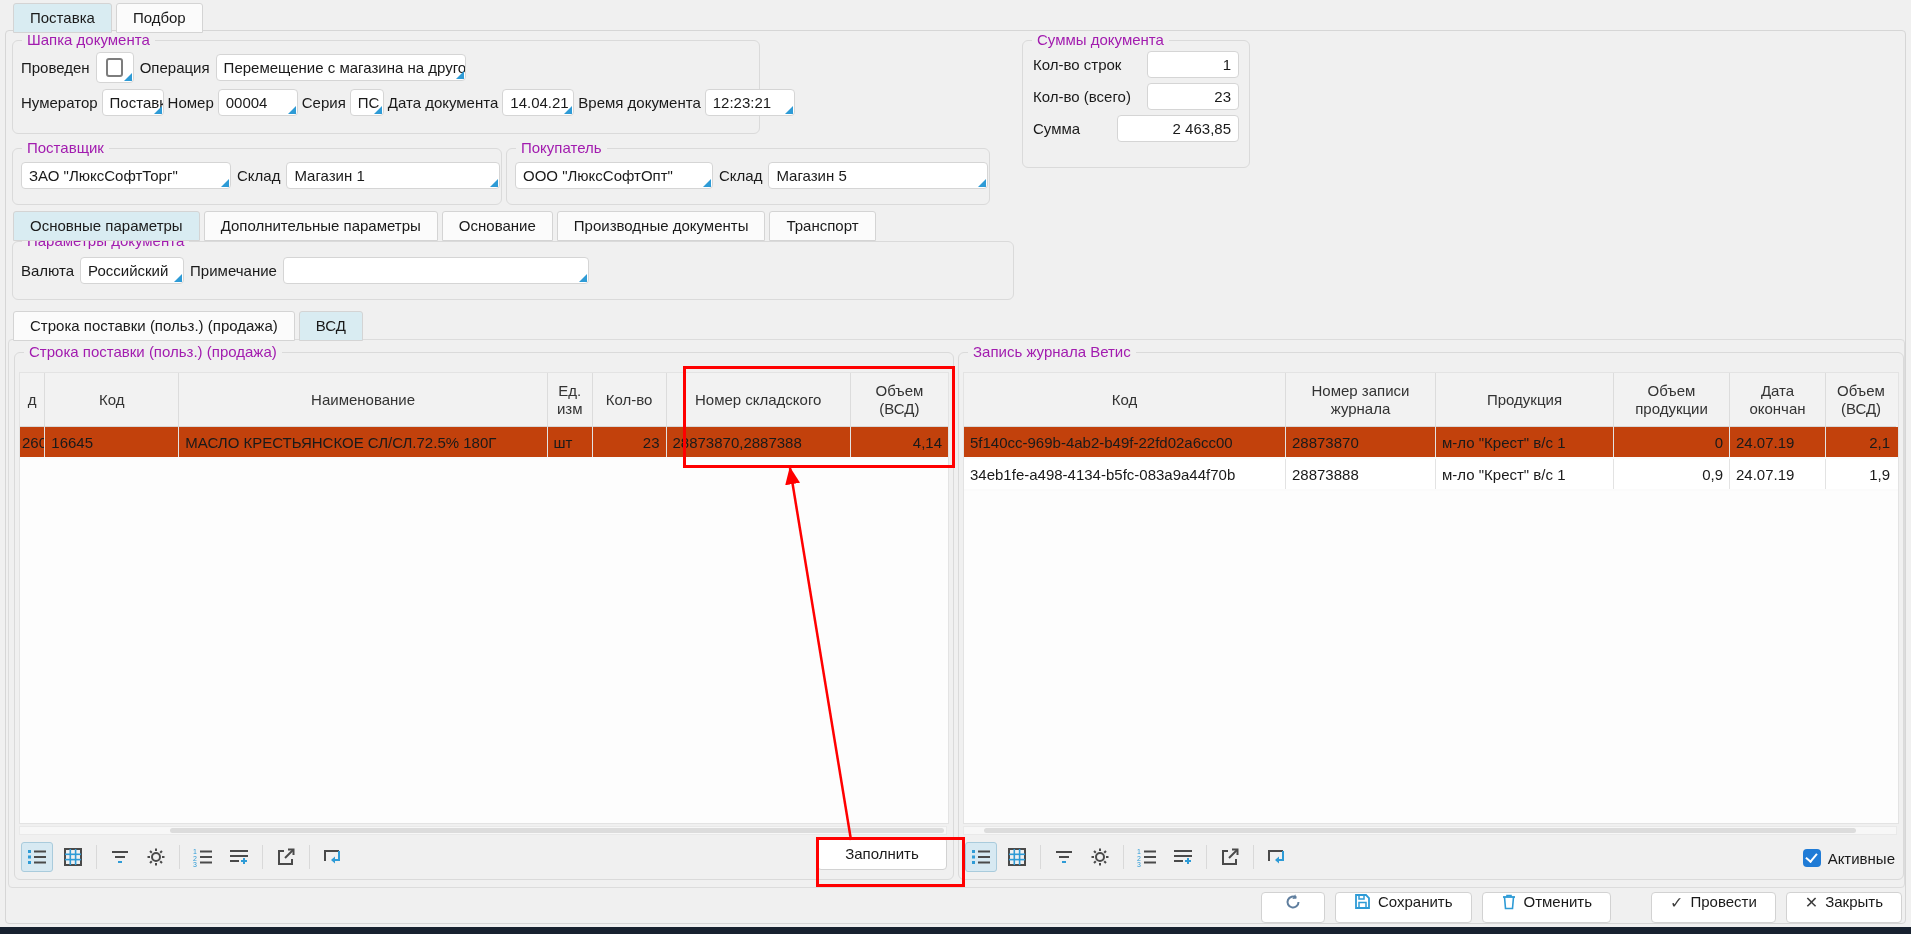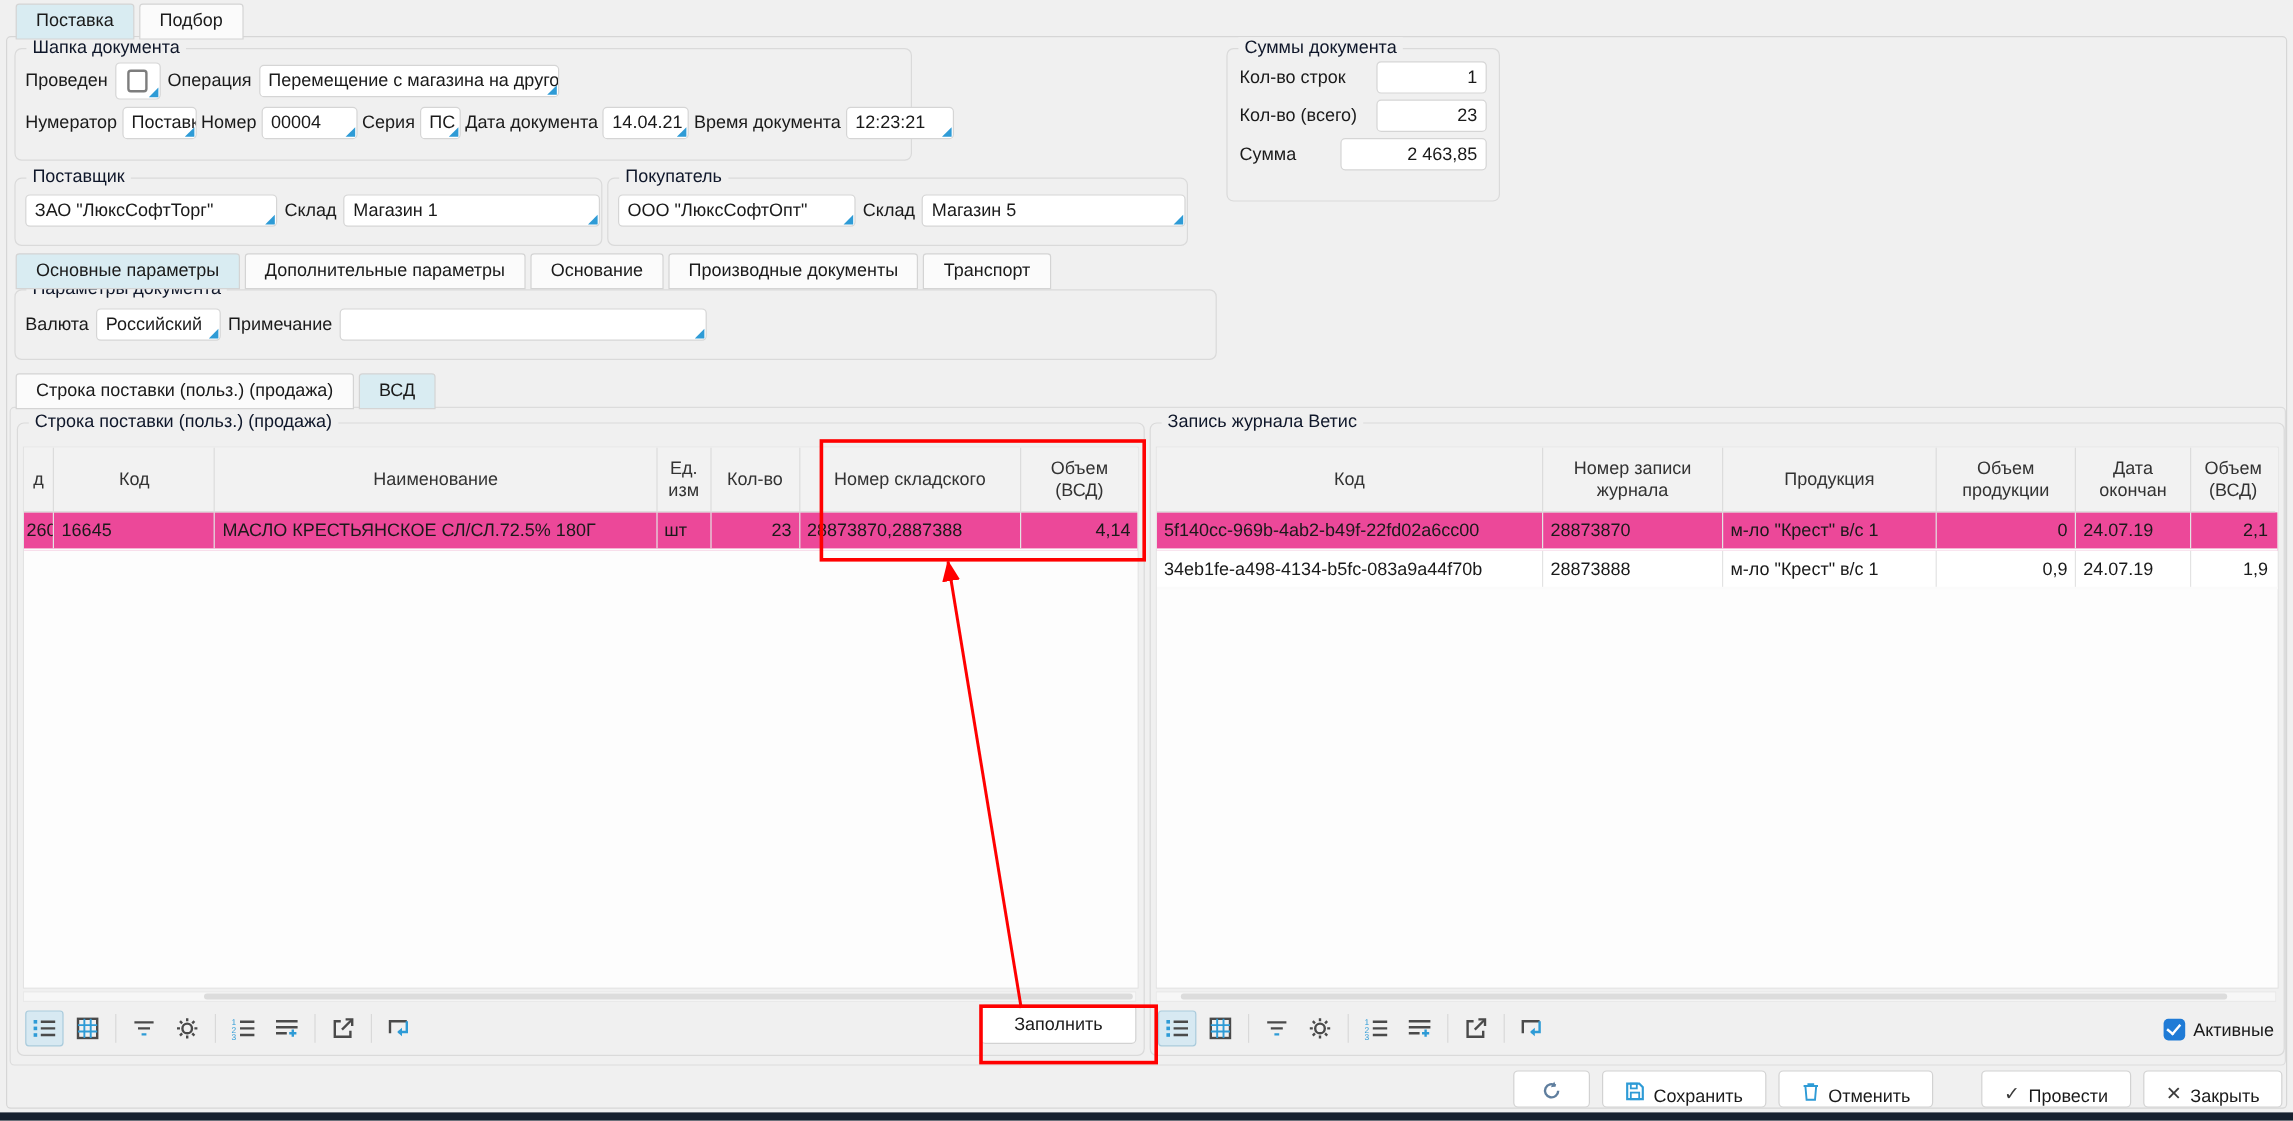--- a/index.html
+++ b/index.html
@@ -17,21 +17,21 @@
   #tabs-top { left:13px; top:3px; }
   #tabs-params { left:13px; top:211px; }
   #tabs-lines { left:13px; top:311px; }
   .tab { height:28px; line-height:27px; padding:0 16px; background:#fbfbfb;
     border:1px solid #d4d4d4; border-radius:3px 3px 0 0; white-space:nowrap; cursor:default; }
   .tab.active { background:#d9ecf2; }
 
   
   .gb { position:absolute; border:1px solid #dadada; border-radius:6px; }
   .gb-title { position:absolute; top:-10px; left:9px; padding:0 5px; background:#f0f0f0;
-    color:#0f172a; white-space:nowrap; z-index:2; }
+    color:#a21caf; white-space:nowrap; z-index:2; }
 
   #gb-header   { left:12px;  top:40px;  width:746px; height:92px; }
   #gb-sums     { left:1022px;top:40px;  width:226px; height:126px; }
   #gb-supplier { left:12px;  top:148px; width:488px; height:55px; }
   #gb-buyer    { left:506px; top:148px; width:482px; height:55px; }
   #gb-params   { left:12px;  top:241px; width:1000px; height:57px; }
   #lower-box   { position:absolute; left:8px; top:339px; width:1895px; height:547px;
                  border:1px solid #dcdcdc; border-radius:4px; }
   #gb-left     { left:14px;  top:352px; width:938px; height:526px; }
   #gb-right    { left:958px; top:352px; width:944px; height:526px; }
@@ -62,21 +62,21 @@
   .viewport { position:absolute; left:4px; top:19px; background:#fdfdfd;
     border:1px solid #e3e3e3; overflow:hidden; }
   #vp-left  { width:928px; height:450px; }
   #vp-right { width:934px; height:450px; }
   .trow { display:flex; }
   .hrow { height:54px; background:#f2f2f2; }
   .hcell { display:flex; align-items:center; justify-content:center; text-align:center;
     border-right:1px solid #dcdcdc; border-bottom:1px solid #d8d8d8; box-sizing:border-box;
     padding:2px 3px; color:#333; line-height:1.15; overflow:hidden; }
   .drow { border-bottom:2px solid #fbfbfb; background:#fff; }
-  .drow.sel { background:#ec4899; }
+  .drow.sel { background:#c2410c; }
   .dcell { height:30px; display:flex; align-items:center; border-right:1px solid #e3e3e3;
     box-sizing:border-box; padding:0 6px; white-space:nowrap; overflow:hidden; }
   .ar { justify-content:flex-end; }
   .lc0{width:26px; padding:0 2px;} .lc1{width:138px} .lc2{width:380px} .lc3{width:46px}
   .lc4{width:76px} .lc5{width:190px} .lc6{width:100px; border-right:none}
   .rc0{width:322px} .rc1{width:150px} .rc2{width:178px} .rc3{width:116px}
   .rc4{width:96px} .rc5{width:70px; border-right:none}
 
   .hscroll { position:absolute; left:4px; top:473px; height:9px; background:#f7f7f7;
     border:1px solid #e9e9e9; box-sizing:border-box; }
@@ -97,21 +97,21 @@
     display:flex; align-items:center; justify-content:center; }
 
   .activewrap { position:absolute; right:8px; bottom:12px; display:flex; align-items:center; gap:7px; }
   .bluechk { width:18px; height:18px; background:#1f7bd6; border-radius:4px; position:relative; }
   .bluechk::after { content:""; position:absolute; left:5px; top:2px; width:5px; height:9px;
     border-right:2.5px solid #fff; border-bottom:2.5px solid #fff; transform:rotate(40deg); }
 
   
   #actions { position:absolute; top:892px; right:9px; display:flex; gap:10px; align-items:center; }
   .abtn { height:31px; background:#fff; border:1px solid #d2d2d2; border-radius:4px;
-    display:flex; align-items:flex-end; justify-content:center; gap:7px; padding:0 18px;
+    display:flex; align-items:flex-start; justify-content:center; gap:7px; padding:0 18px;
     box-sizing:border-box; white-space:nowrap; }
   #btn-refresh { width:64px; padding:0; }
   #btn-conduct { margin-left:30px; }
   .glyph { font-size:16px; color:#3c3c3c; }
 
   
   .annot { position:absolute; border:3px solid #ff0000; z-index:40; pointer-events:none; }
   #annot-cols { left:683px; top:366px; width:266px; height:96px; }
   #annot-fill { left:816px; top:837px; width:143px; height:44px; }
   #annot-arrow { position:absolute; left:0; top:0; z-index:50; pointer-events:none; }

